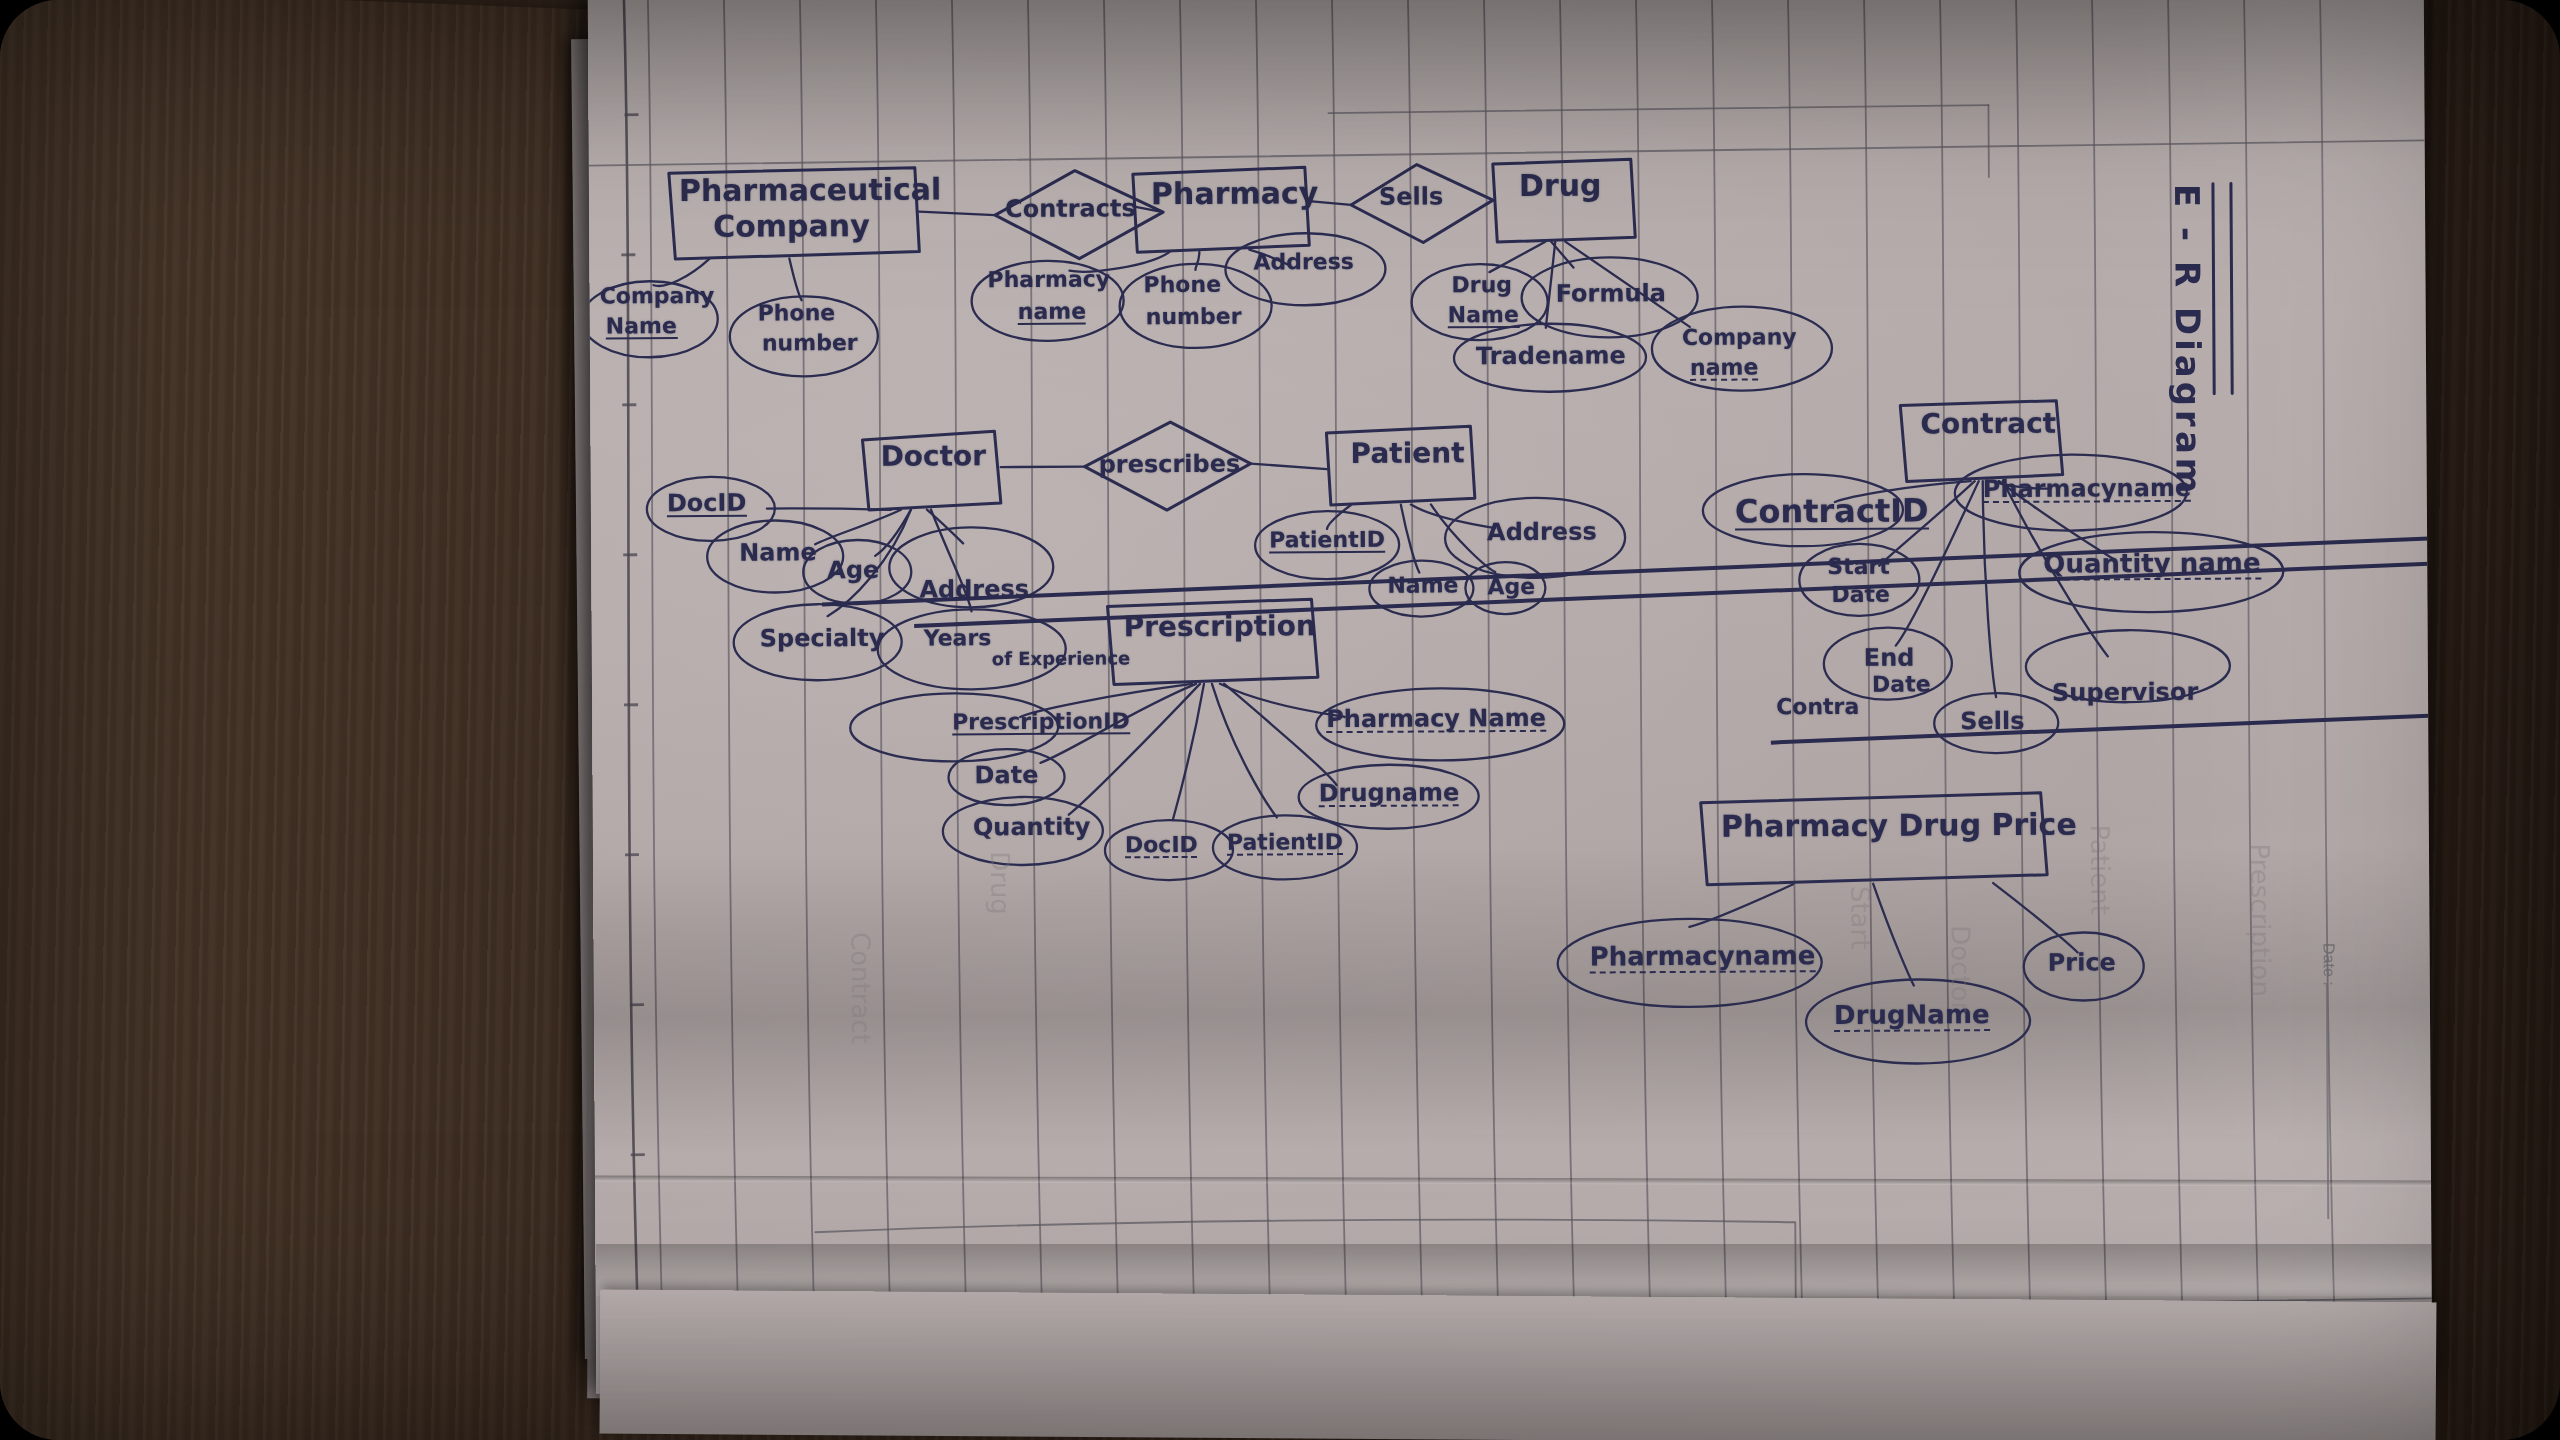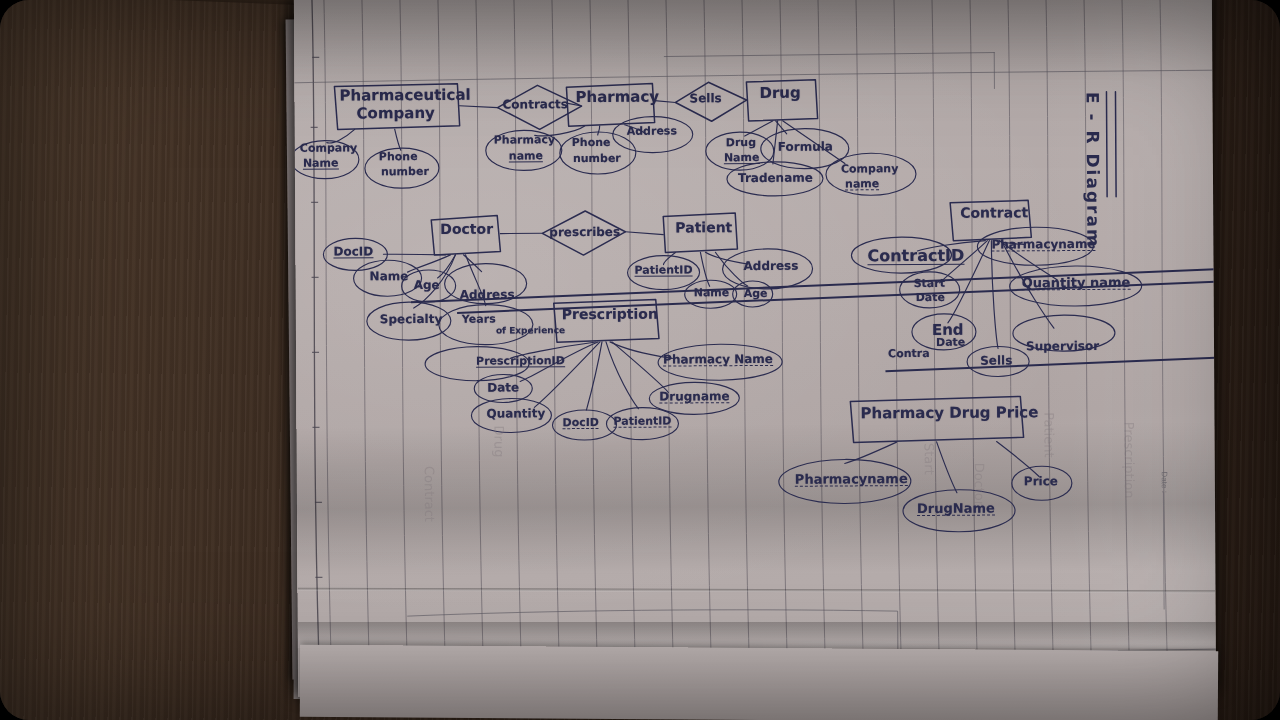--- a/index.html
+++ b/index.html
@@ -337,21 +337,21 @@
     <div class="lbl u-dash" style="left:266px;top:422px;font-size:11px;">DocID</div>
     <div class="lbl u-dash" style="left:317px;top:421px;font-size:11px;">PatientID</div>
     <div class="lbl u-dash" style="left:367px;top:359px;font-size:12px;">Pharmacy Name</div>
     <div class="lbl u-dash" style="left:363px;top:396px;font-size:12px;">Drugname</div>
 
     <div class="lbl" style="left:665px;top:213px;font-size:14px;">Contract</div>
     <div class="lbl u-solid" style="left:572px;top:255px;font-size:16px;">ContractID</div>
     <div class="lbl" style="left:618px;top:285px;font-size:11px;">Start</div>
     <div class="lbl" style="left:620px;top:299px;font-size:11px;">Date</div>
     <div class="lbl strike" style="left:592px;top:331px;font-size:11px;">Contra</div>
-    <div class="lbl" style="left:636px;top:330px;font-size:15px;">End</div>
+    <div class="lbl" style="left:636px;top:330px;font-size:12px;">End</div>
     <div class="lbl" style="left:640px;top:344px;font-size:11px;">Date</div>
     <div class="lbl" style="left:684px;top:362px;font-size:12px;">Sells</div>
     <div class="lbl u-dash" style="left:696px;top:246px;font-size:12px;">Pharmacyname</div>
     <div class="lbl u-dash" style="left:726px;top:284px;font-size:13px;">Quantity name</div>
     <div class="lbl" style="left:730px;top:348px;font-size:12px;">Supervisor</div>
 
     <div class="lbl" style="left:564px;top:413px;font-size:15px;">Pharmacy Drug Price</div>
     <div class="lbl u-dash" style="left:498px;top:479px;font-size:13px;">Pharmacyname</div>
     <div class="lbl u-dash" style="left:620px;top:509px;font-size:13px;">DrugName</div>
     <div class="lbl" style="left:727px;top:483px;font-size:12px;">Price</div>

